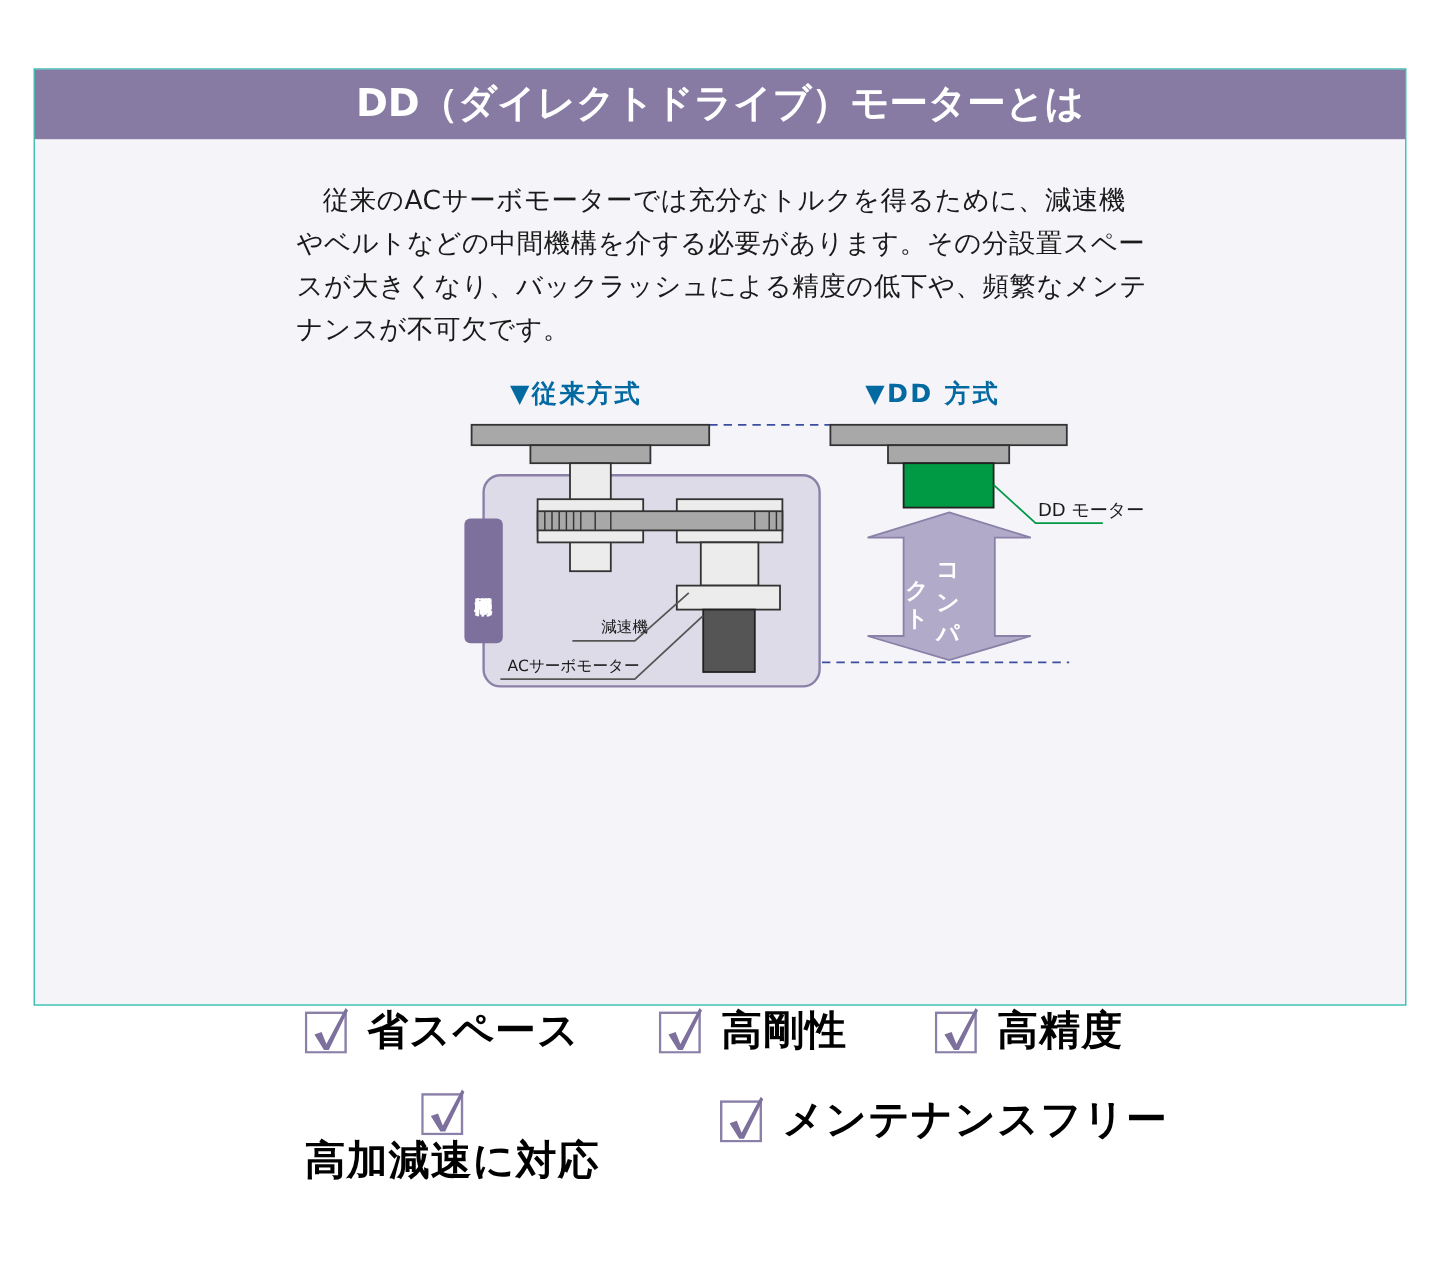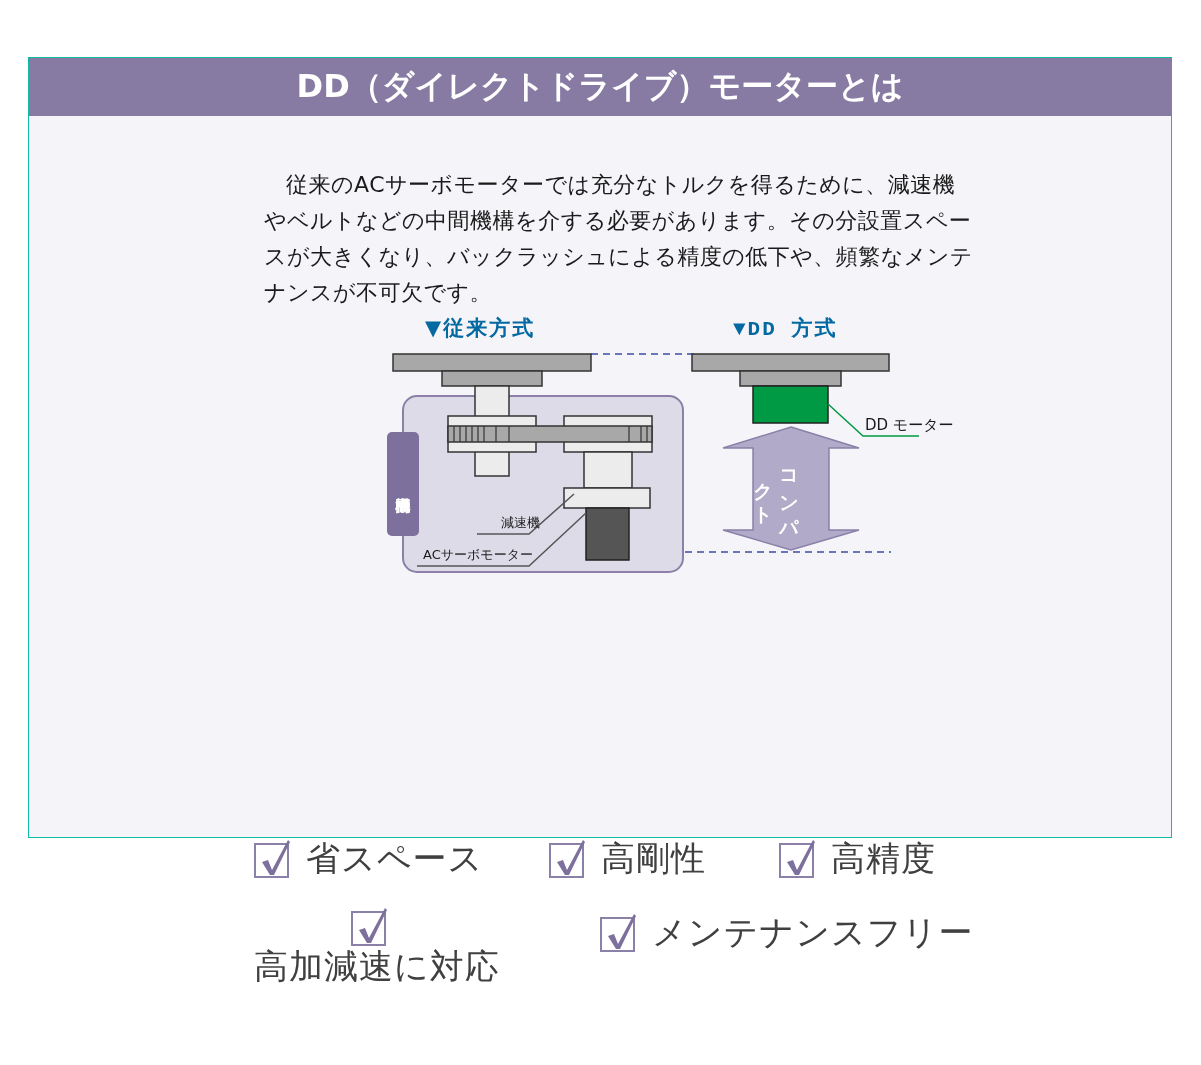--- a/index.html
+++ b/index.html
@@ -4,31 +4,31 @@
 <style>
   html, body { margin: 0; padding: 0; background: #ffffff; }
   body { width: 1201px; height: 1065px; position: relative; overflow: hidden;
          font-family: "DejaVu Sans", "Liberation Sans", sans-serif; }
   .panel { position: absolute; left: 28px; top: 57px; width: 1144px; height: 781px;
            background: #f5f4f9; border: 1px solid #14b8a6; box-sizing: border-box; }
   .header { position: absolute; left: 0; top: 0; width: 100%; height: 58px;
             background: #877ba3; color: #ffffff; font-weight: bold; font-size: 32px;
             display: flex; align-items: center; justify-content: center; letter-spacing: 0px; }
   .para { position: absolute; left: 218px; width: 710px; font-size: 22px; line-height: 36px;
-          color: #1a1a1a; margin: 17px; letter-spacing: 0.5px; }
+          color: #1a1a1a; margin: 0; letter-spacing: 0.5px; }
   .p1 { top: 92px; }
   .p2 { top: 563px; }
   .indent { display: inline-block; width: 22px; }
   .diagram { position: absolute; left: 330px; top: 258px; width: 560px; height: 270px; }
   .d-label { position: absolute; font-size: 21px; font-weight: bold; color: #0369a1; letter-spacing: 2px; white-space: nowrap; }
   .small-label { position: absolute; font-size: 13px; color: #1a1a1a; white-space: nowrap; font-weight: normal; }
   .features { position: absolute; left: 225px; top: 778px; width: 720px; }
   .feat { position: absolute; display: flex; align-items: center; white-space: nowrap; }
   .feat-box { width: 34px; height: 34px; position: relative; margin-right: 18px; }
-  .feat-label { font-size: 34px; font-weight: normal; color: #404040; letter-spacing: 1px; }
+  .feat-label { font-size: 34px; font-weight: bold; color: #000000; letter-spacing: 1px; }
 </style>
 </head>
 <body>
 
 <div class="panel">
   <div class="header">
     <span>DD（ダイレクトドライブ）モーターとは</span>
   </div>
 
   <p class="para p1"><span class="indent"></span><span>従来のACサーボモーターでは充分なトルクを得るために、減速機やベルトなどの中間機構を介する必要があります。その分設置スペースが大きくなり、バックラッシュによる精度の低下や、頻繁なメンテナンスが不可欠です。</span></p>
@@ -80,21 +80,21 @@
       <rect x="381" y="55" width="101" height="15" fill="#a8a8a8" stroke="#333" stroke-width="1.5"></rect>
 
       <rect x="394" y="70" width="75" height="37" fill="#009944" stroke="#222" stroke-width="1.5"></rect>
 
       <polyline points="469,88 504,120 605,120" fill="none" stroke="#009944" stroke-width="1.5"></polyline>
 
       <polygon points="432,111 500,132 470,132 470,214 500,214 432,234 364,214 394,214 394,132 364,132" fill="#b1aac8" stroke="#8a80a8" stroke-width="1.5"></polygon>
     </svg>
 
     <div class="d-label" style="left:66px; top:-2px;">▼従来方式</div>
-    <div class="d-label" style="left:374px; top:-2px;font-family:Liberation Mono, monospace;">▼DD 方式</div>
+    <div class="d-label" style="left:362px; top:-2px;">▼DD 方式</div>
 
     <div style="position:absolute; left:28px; top:120px; width:32px; color:#fff; font-weight:bold; font-size:15px; line-height:20px; text-align:center; writing-mode:vertical-rl; height:100px; display:flex; align-items:center; justify-content:center;">中間機構</div>
 
     <div class="small-label" style="left:142px; top:198px;">減速機</div>
     <div class="small-label" style="left:64px; top:230px;">ACサーボモーター</div>
     <div class="small-label" style="left:506px; top:100px; font-size:15px;">DD モーター</div>
 
     <div style="position:absolute; left:420px; top:132px; width:24px; height:90px; color:#fff; font-weight:bold; font-size:19px; writing-mode:vertical-rl; text-align:center; letter-spacing:2px;">コンパクト</div>
   </div>
 

